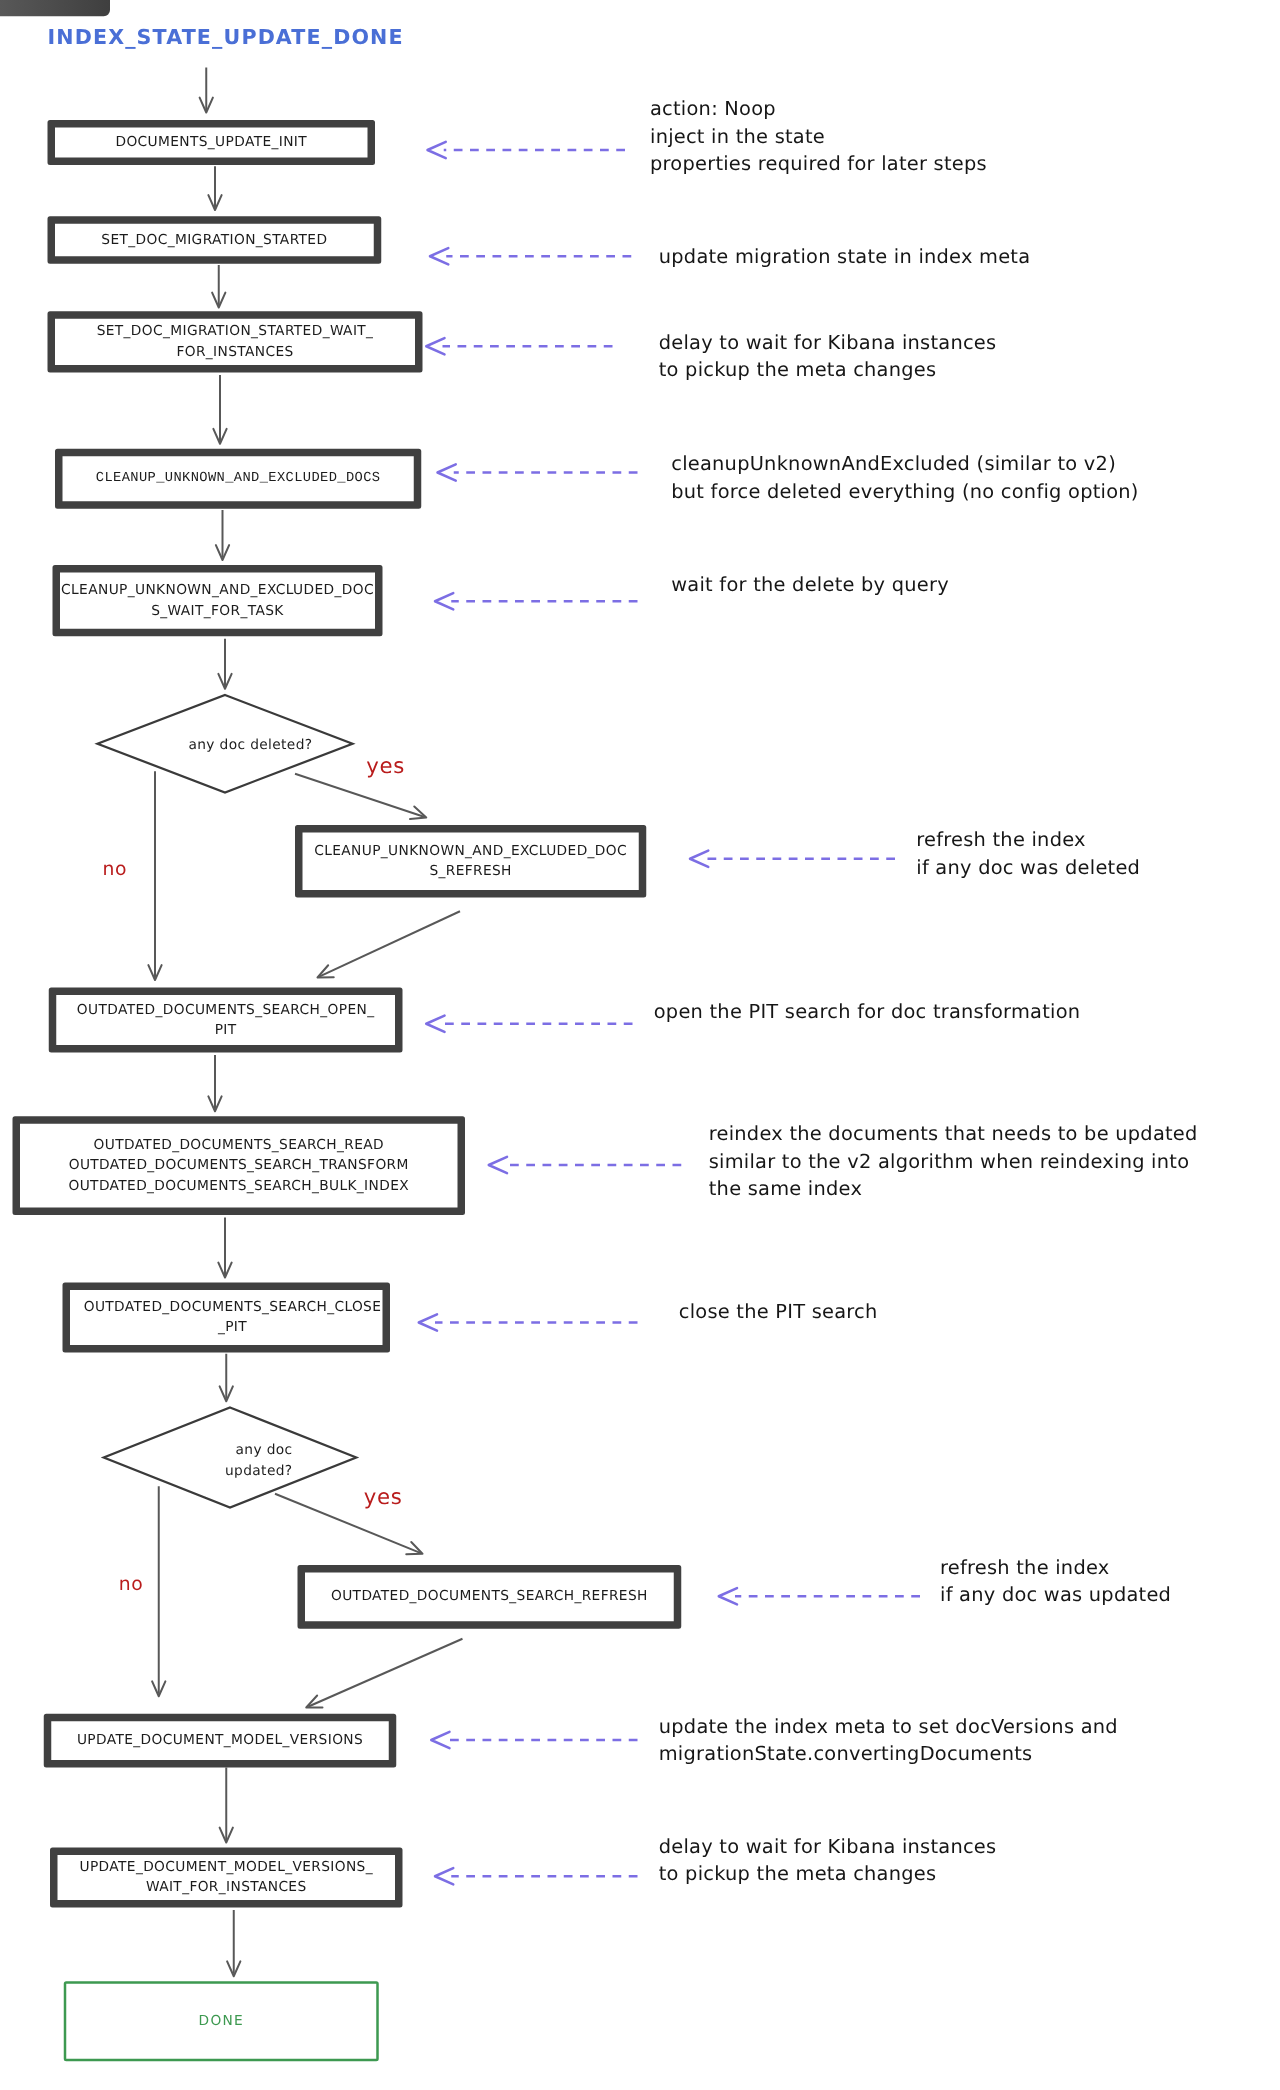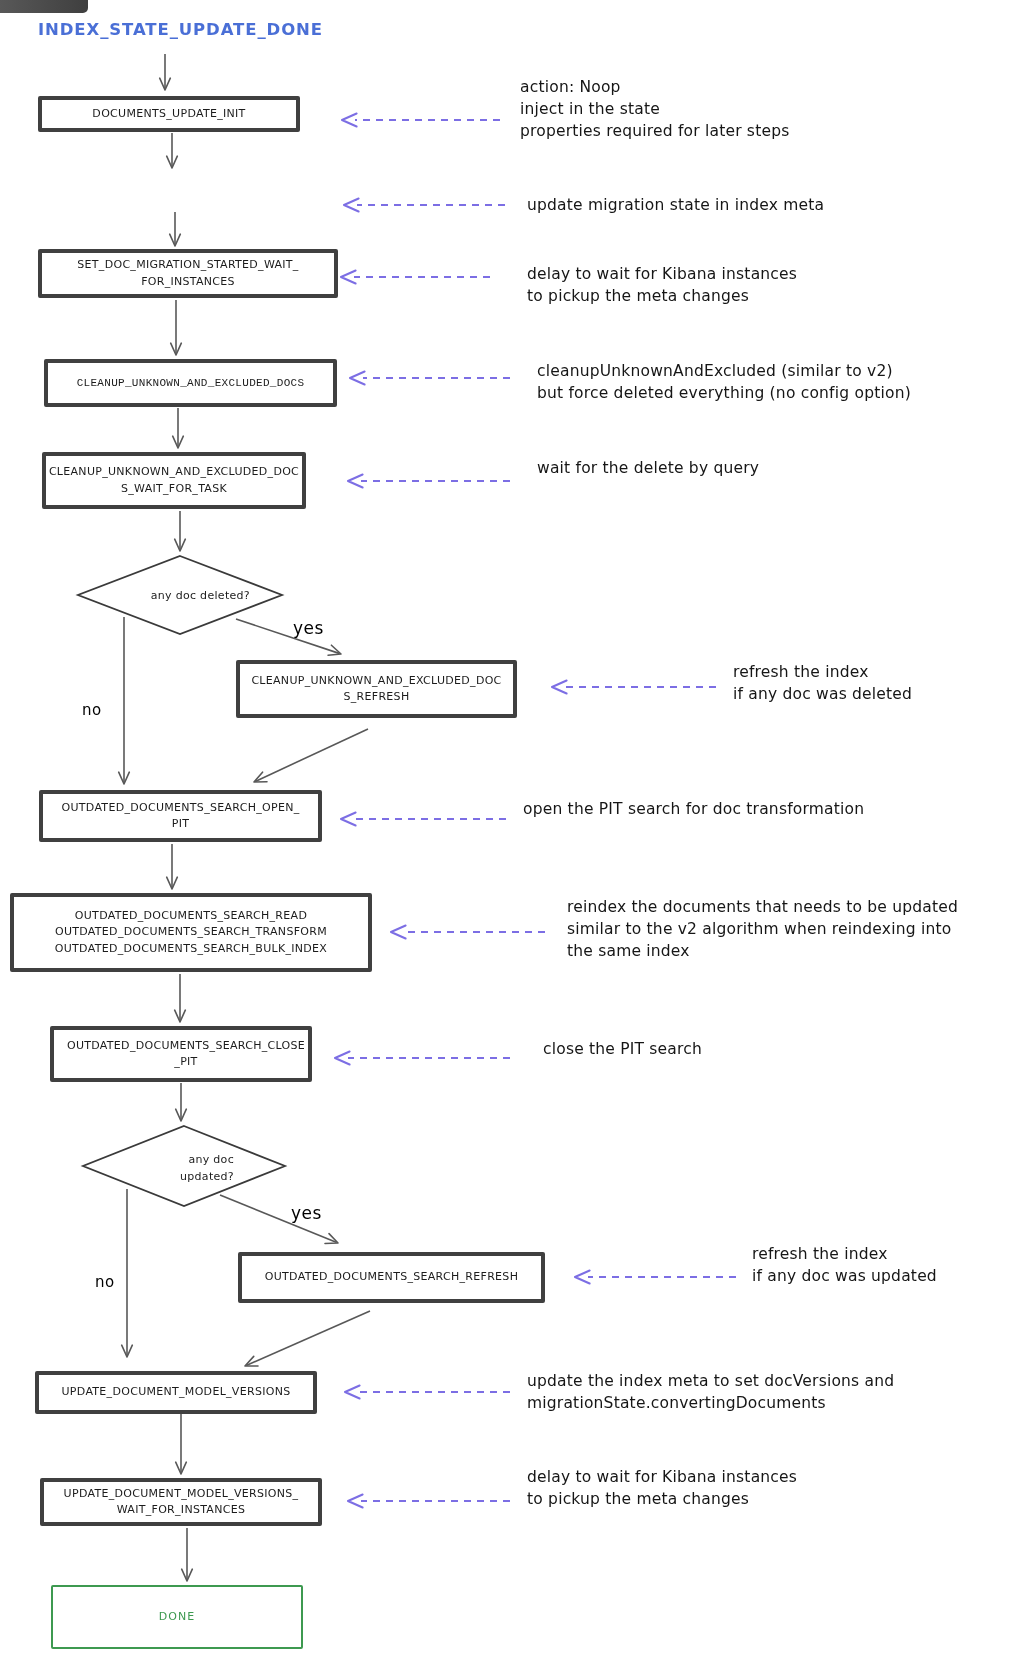--- a/index.html
+++ b/index.html
@@ -11,32 +11,32 @@
     position:absolute;left:0;top:0;width:88px;height:13px;
     background:linear-gradient(90deg,#585858,#3f3f3f);
     border-radius:0 0 5px 0;
   }
   .page-title{
     position:absolute;left:38px;top:20px;
     font-size:16.5px;font-weight:bold;letter-spacing:0.9px;
     color:#4a6fd6;white-space:nowrap;
   }
   .node{
-    position:absolute;border:4px solid #404040;background:#ffffff;border-radius:2px;
+    position:absolute;border:6px solid #404040;background:#ffffff;border-radius:2px;
     display:flex;align-items:center;justify-content:center;text-align:center;
     font-size:11px;letter-spacing:0.3px;line-height:1.5;color:#1c1c1c;
     white-space:pre-line;box-sizing:border-box;
   }
   .node.green{border-color:#3d9950;color:#3d9950;border-width:2.5px;letter-spacing:1px;}
   .decision-label{
     position:absolute;text-align:right;font-size:11px;letter-spacing:0.3px;
     line-height:1.5;white-space:pre-line;color:#1c1c1c;
   }
   .edge-label{
-    position:absolute;font-size:15px;color:#000000;letter-spacing:0.5px;margin-top:15px;
+    position:absolute;font-size:15px;color:#b91c1c;letter-spacing:0.5px;
   }
   .edge-label.big{font-size:17px;}
   .annotation{
     position:absolute;font-size:15.5px;line-height:22px;color:#161616;
     white-space:pre-line;letter-spacing:0.2px;
   }
   svg#connector-svg{position:absolute;left:0;top:0;pointer-events:none;}
 </style>
 </head>
 <body>
@@ -163,20 +163,21 @@
         <polyline points="359.60942304499696,1385.475832751047 345,1392 359.60942304499696,1398.524167248953" fill="none" stroke="#7c6ee4" stroke-width="2" stroke-linecap="round" stroke-linejoin="round"></polyline>
       </g>
       <g>
         <line x1="510" y1="1501" x2="361" y2="1501" stroke="#7c6ee4" stroke-width="2" stroke-dasharray="7 6"></line>
         <polyline points="362.60942304499696,1494.475832751047 348,1501 362.60942304499696,1507.524167248953" fill="none" stroke="#7c6ee4" stroke-width="2" stroke-linecap="round" stroke-linejoin="round"></polyline>
       </g>
     </svg>
 
   <div class="node" style="left:38px;top:96px;width:262px;height:36px;">DOCUMENTS_UPDATE_INIT</div>
 
+  <div class="node" style="left:38px;top:173px;width:267px;height:38px;">SET_DOC_MIGRATION_STARTED</div>
 
   <div class="node" style="left:38px;top:249px;width:300px;height:49px;">SET_DOC_MIGRATION_STARTED_WAIT_
 FOR_INSTANCES</div>
 
   <div class="node" style="left:44px;top:359px;width:293px;height:48px;font-family:Liberation Mono, monospace;">CLEANUP_UNKNOWN_AND_EXCLUDED_DOCS</div>
 
   <div class="node" style="left:42px;top:452px;width:264px;height:57px;">CLEANUP_UNKNOWN_AND_EXCLUDED_DOC
 S_WAIT_FOR_TASK</div>
 
   <div class="decision-label" style="left:110px;top:588px;width:140px;">any doc deleted?</div>

